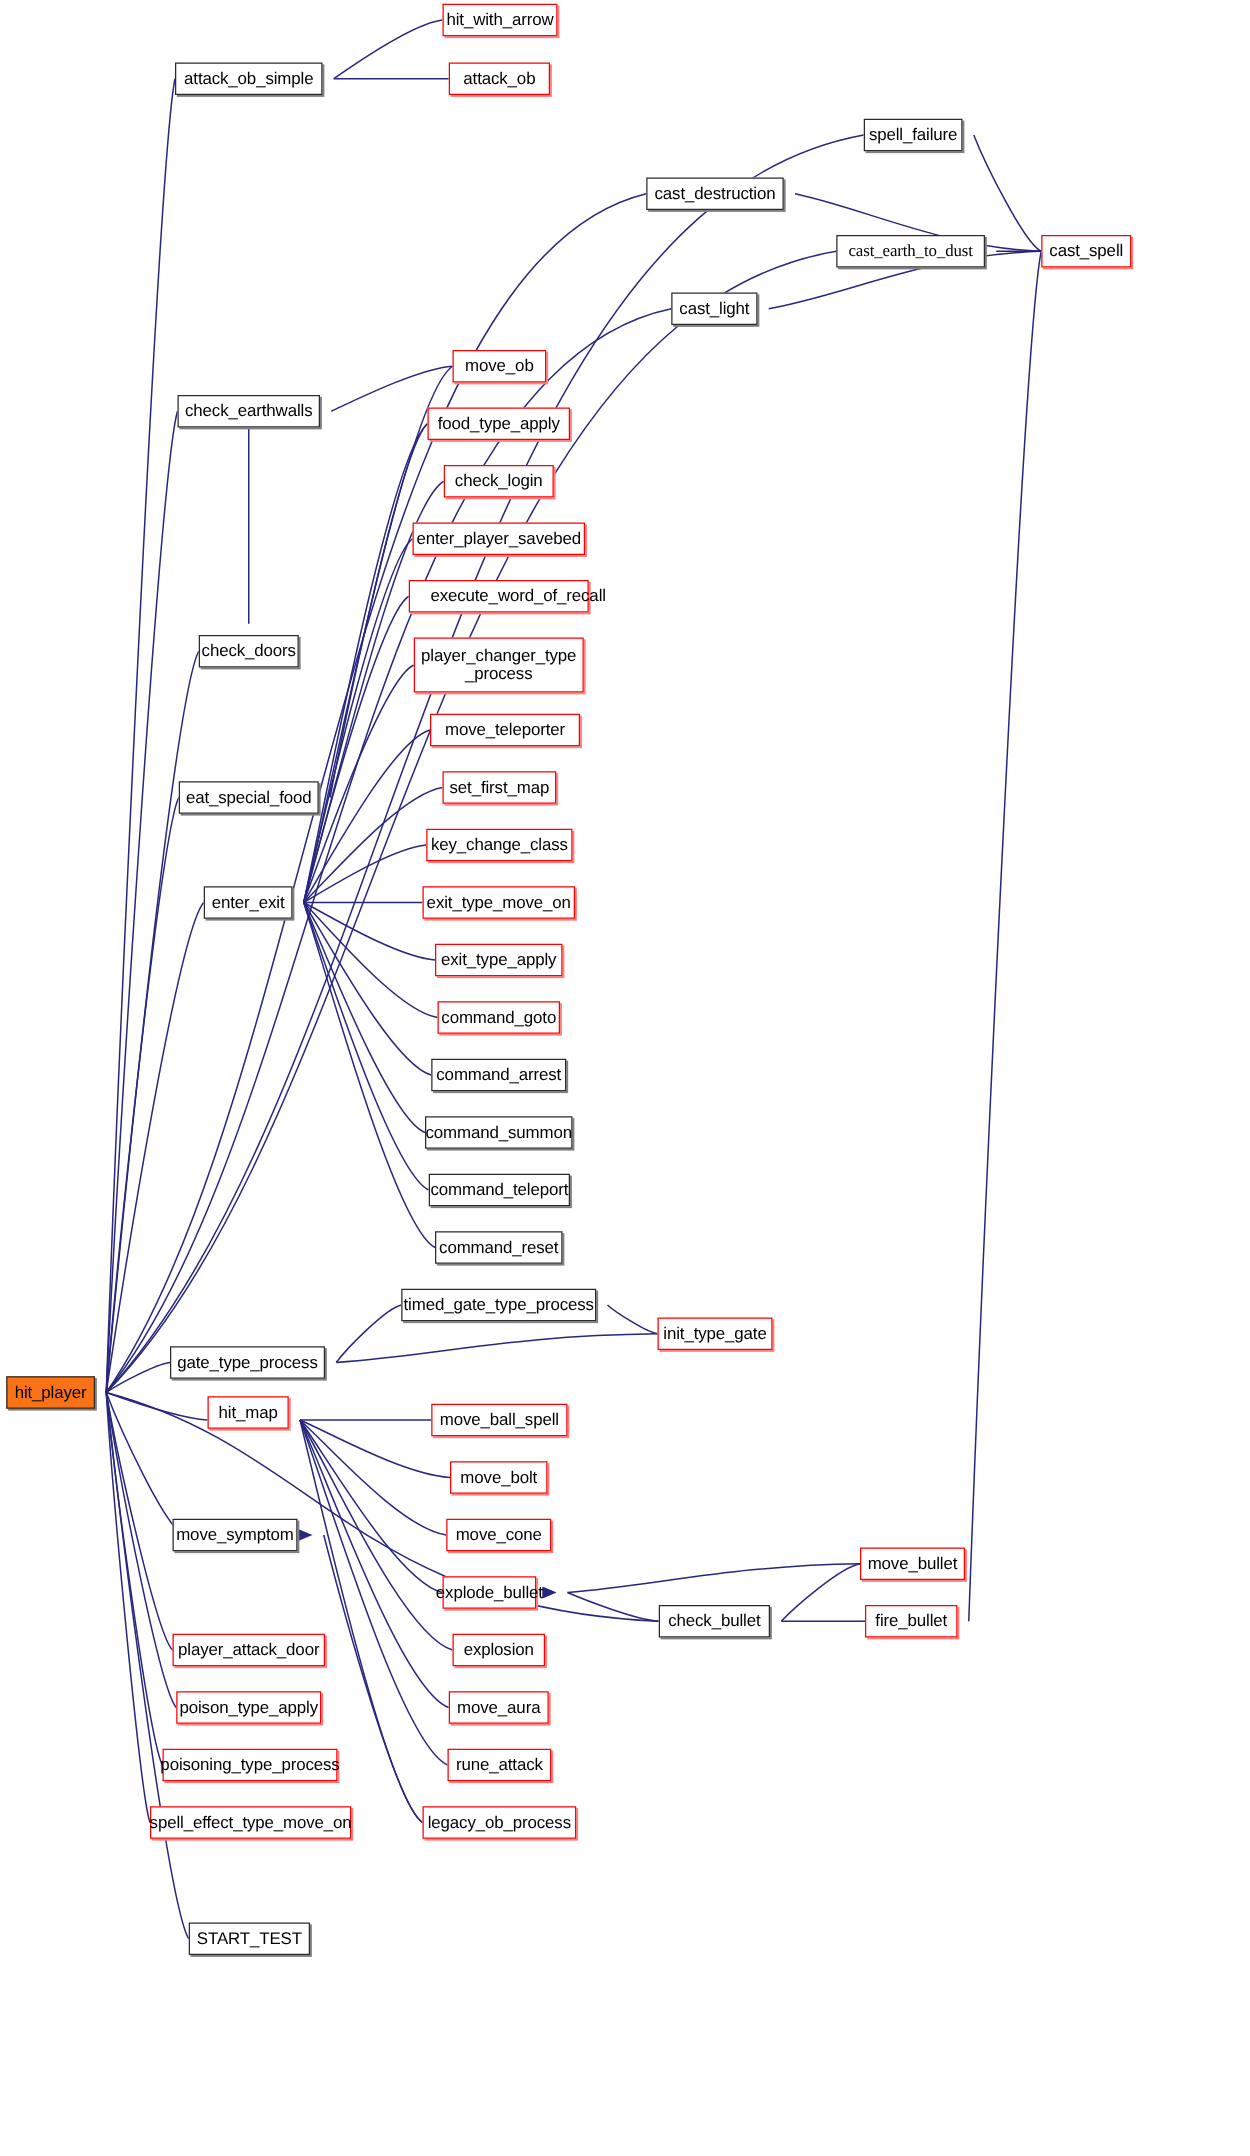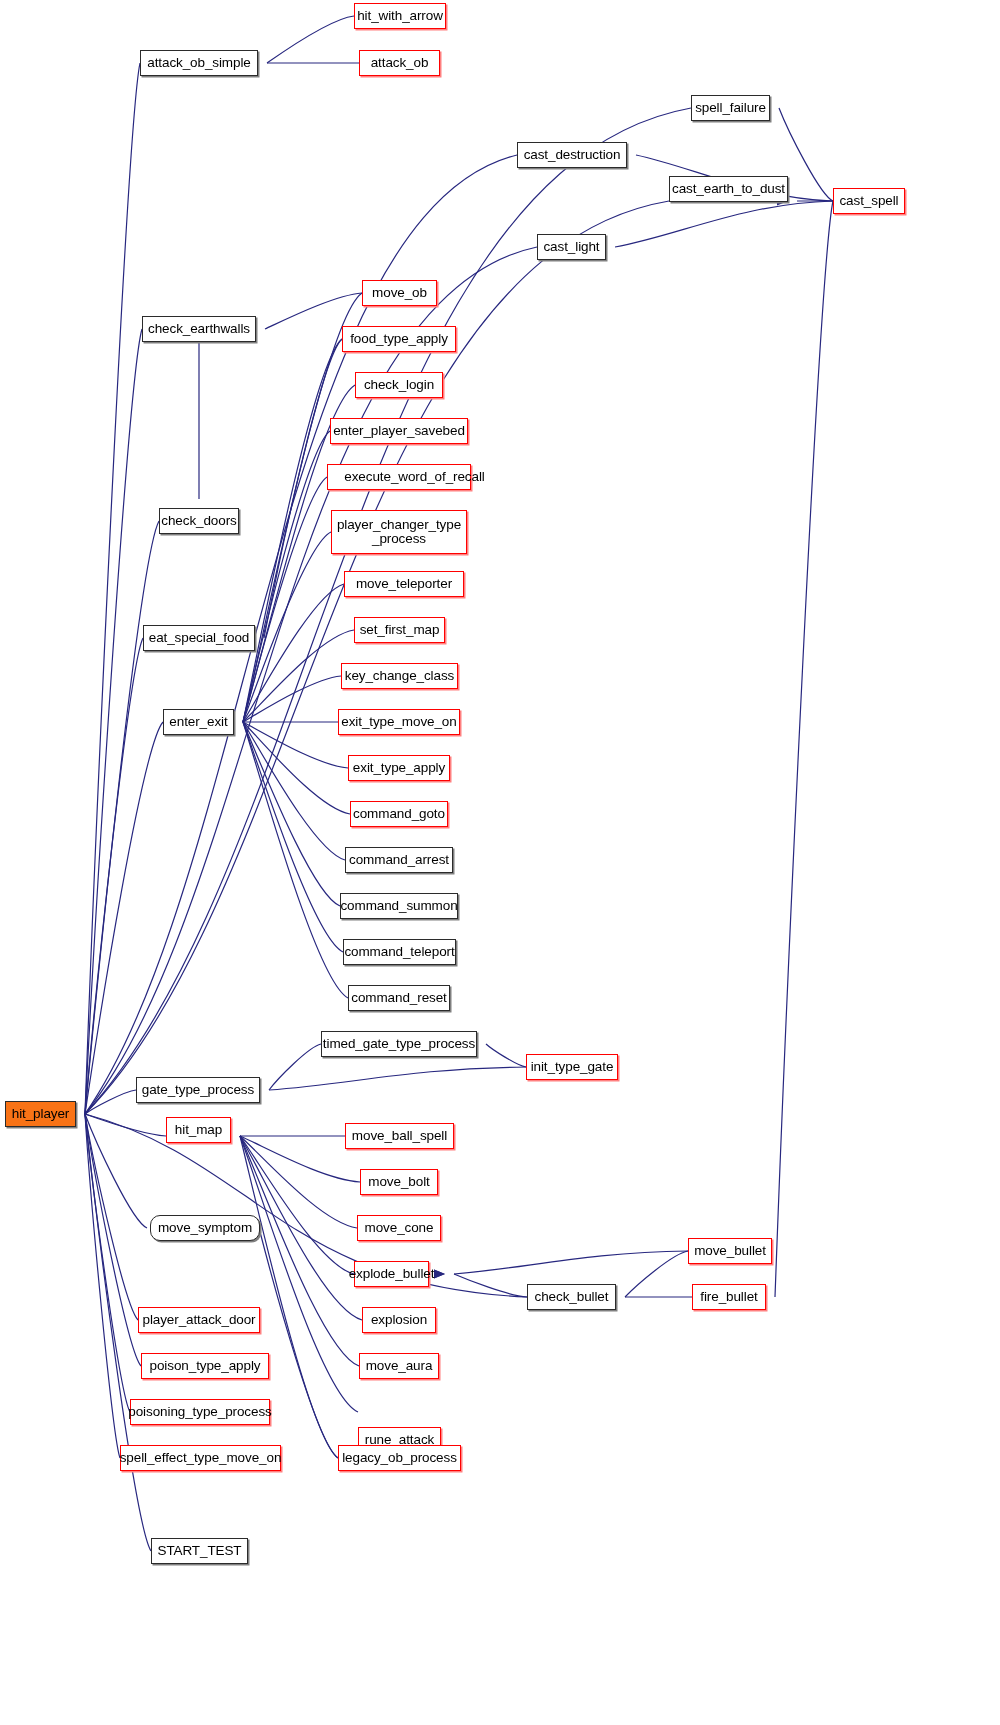--- a/index.html
+++ b/index.html
@@ -140,21 +140,21 @@
       <polygon points="0,0 -11,-4.6 -11,4.6" fill="#27277f" transform="translate(76,1114) rotate(0)"></polygon>
       <path d="M 338 1458 C 316.84555555555556 1444.2, 273.8081111111111 1285.5, 259 1228" fill="none" stroke="#27277f" stroke-width="1.2"></path>
       <polygon points="0,0 -11,-4.6 -11,4.6" fill="#27277f" transform="translate(250,1228) rotate(0)"></polygon>
     </svg>
   <div id="node-layer">
       <div class="node black" style="left: 140px; top: 50px; width: 118px; height: 26px;">attack_ob_simple</div>
       <div class="node red" style="left: 354px; top: 3px; width: 92px; height: 26px;">hit_with_arrow</div>
       <div class="node red" style="left: 359px; top: 50px; width: 81px; height: 26px;">attack_ob</div>
       <div class="node black" style="left: 691px; top: 95px; width: 79px; height: 26px;">spell_failure</div>
       <div class="node black" style="left: 517px; top: 142px; width: 110px; height: 26px;">cast_destruction</div>
-      <div class="node black" style="left: 669px; top: 176px; width: 119px; height: 26px;">cast_earth_to_dust</div>
+      <div class="node black" style="left: 669px; top: 188px; width: 119px; height: 26px; font-family: Liberation Serif, serif;">cast_earth_to_dust</div>
       <div class="node black" style="left: 537px; top: 234px; width: 69px; height: 26px;">cast_light</div>
       <div class="node red" style="left: 833px; top: 188px; width: 72px; height: 26px;">cast_spell</div>
       <div class="node black" style="left: 142px; top: 316px; width: 114px; height: 26px;">check_earthwalls</div>
       <div class="node red" style="left: 362px; top: 280px; width: 75px; height: 26px;">move_ob</div>
       <div class="node red" style="left: 342px; top: 326px; width: 114px; height: 26px;">food_type_apply</div>
       <div class="node red" style="left: 355px; top: 372px; width: 88px; height: 26px;">check_login</div>
       <div class="node red" style="left: 330px; top: 418px; width: 138px; height: 26px;">enter_player_savebed</div>
       <div class="node red" style="left: 327px; top: 464px; width: 144px; height: 26px; padding-left: 31px;">execute_word_of_recall</div>
       <div class="node red" style="left: 331px; top: 510px; width: 136px; height: 44px;">player_changer_type
 _process</div>
@@ -172,28 +172,28 @@
       <div class="node black" style="left: 143px; top: 625px; width: 112px; height: 26px;">eat_special_food</div>
       <div class="node black" style="left: 163px; top: 709px; width: 71px; height: 26px;">enter_exit</div>
       <div class="node black" style="left: 321px; top: 1031px; width: 156px; height: 26px;">timed_gate_type_process</div>
       <div class="node red" style="left: 526px; top: 1054px; width: 92px; height: 26px;">init_type_gate</div>
       <div class="node black" style="left: 136px; top: 1077px; width: 124px; height: 26px;">gate_type_process</div>
       <div class="node root" style="left: 5px; top: 1101px; width: 71px; height: 26px;">hit_player</div>
       <div class="node red" style="left: 166px; top: 1117px; width: 65px; height: 26px;">hit_map</div>
       <div class="node red" style="left: 345px; top: 1123px; width: 109px; height: 26px;">move_ball_spell</div>
       <div class="node red" style="left: 360px; top: 1169px; width: 78px; height: 26px;">move_bolt</div>
       <div class="node red" style="left: 357px; top: 1215px; width: 84px; height: 26px;">move_cone</div>
-      <div class="node black" style="left: 150px; top: 1215px; width: 110px; height: 26px; border-radius: 10px;">move_symptom</div>
+      <div class="node black" style="left: 138px; top: 1215px; width: 100px; height: 26px;">move_symptom</div>
       <div class="node red" style="left: 354px; top: 1261px; width: 75px; height: 26px; text-align: center;">explode_bullet</div>
       <div class="node black" style="left: 527px; top: 1284px; width: 89px; height: 26px;">check_bullet</div>
       <div class="node red" style="left: 688px; top: 1238px; width: 84px; height: 26px;">move_bullet</div>
       <div class="node red" style="left: 692px; top: 1284px; width: 74px; height: 26px;">fire_bullet</div>
       <div class="node red" style="left: 362px; top: 1307px; width: 74px; height: 26px;">explosion</div>
       <div class="node red" style="left: 359px; top: 1353px; width: 80px; height: 26px;">move_aura</div>
-      <div class="node red" style="left: 358px; top: 1399px; width: 83px; height: 26px; margin-top: 28px;">rune_attack</div>
+      <div class="node red" style="left: 358px; top: 1399px; width: 83px; height: 26px;">rune_attack</div>
       <div class="node red" style="left: 338px; top: 1445px; width: 123px; height: 26px;">legacy_ob_process</div>
       <div class="node red" style="left: 138px; top: 1307px; width: 122px; height: 26px;">player_attack_door</div>
-      <div class="node red" style="left: 141px; top: 1353px; width: 128px; height: 26px;">poison_type_apply</div>
+      <div class="node red" style="left: 141px; top: 1353px; width: 116px; height: 26px;">poison_type_apply</div>
       <div class="node red" style="left: 130px; top: 1399px; width: 140px; height: 26px;">poisoning_type_process</div>
       <div class="node red" style="left: 120px; top: 1445px; width: 161px; height: 26px;">spell_effect_type_move_on</div>
       <div class="node black" style="left: 151px; top: 1538px; width: 97px; height: 26px;">START_TEST</div>
     </div>
 </div>
 
 </body></html>

